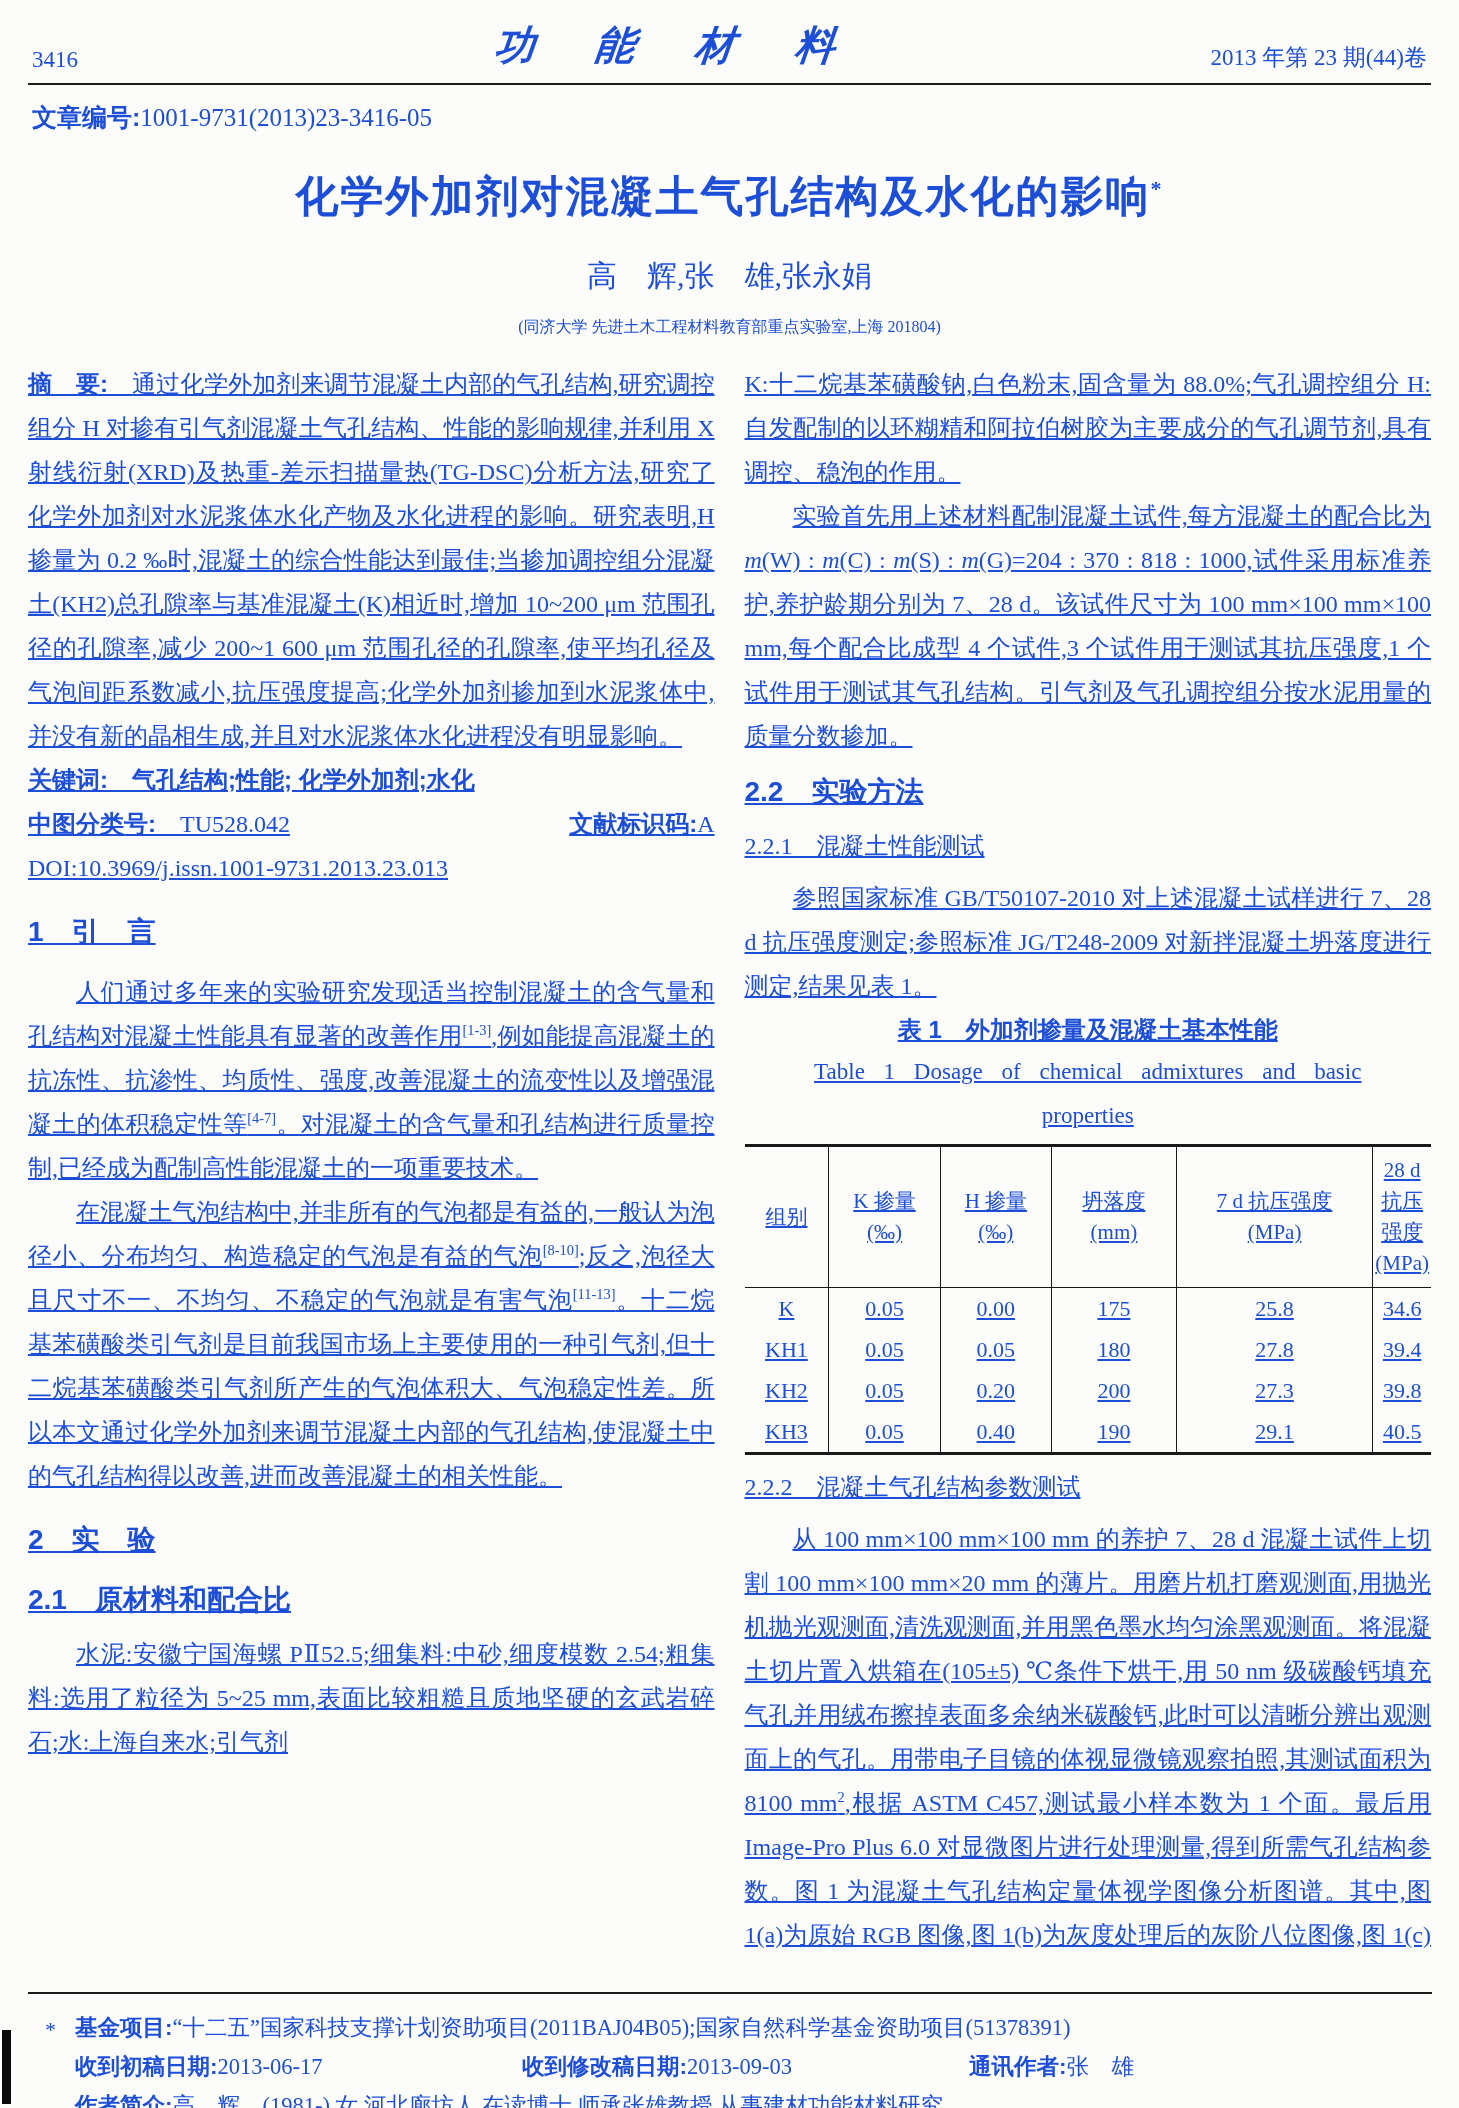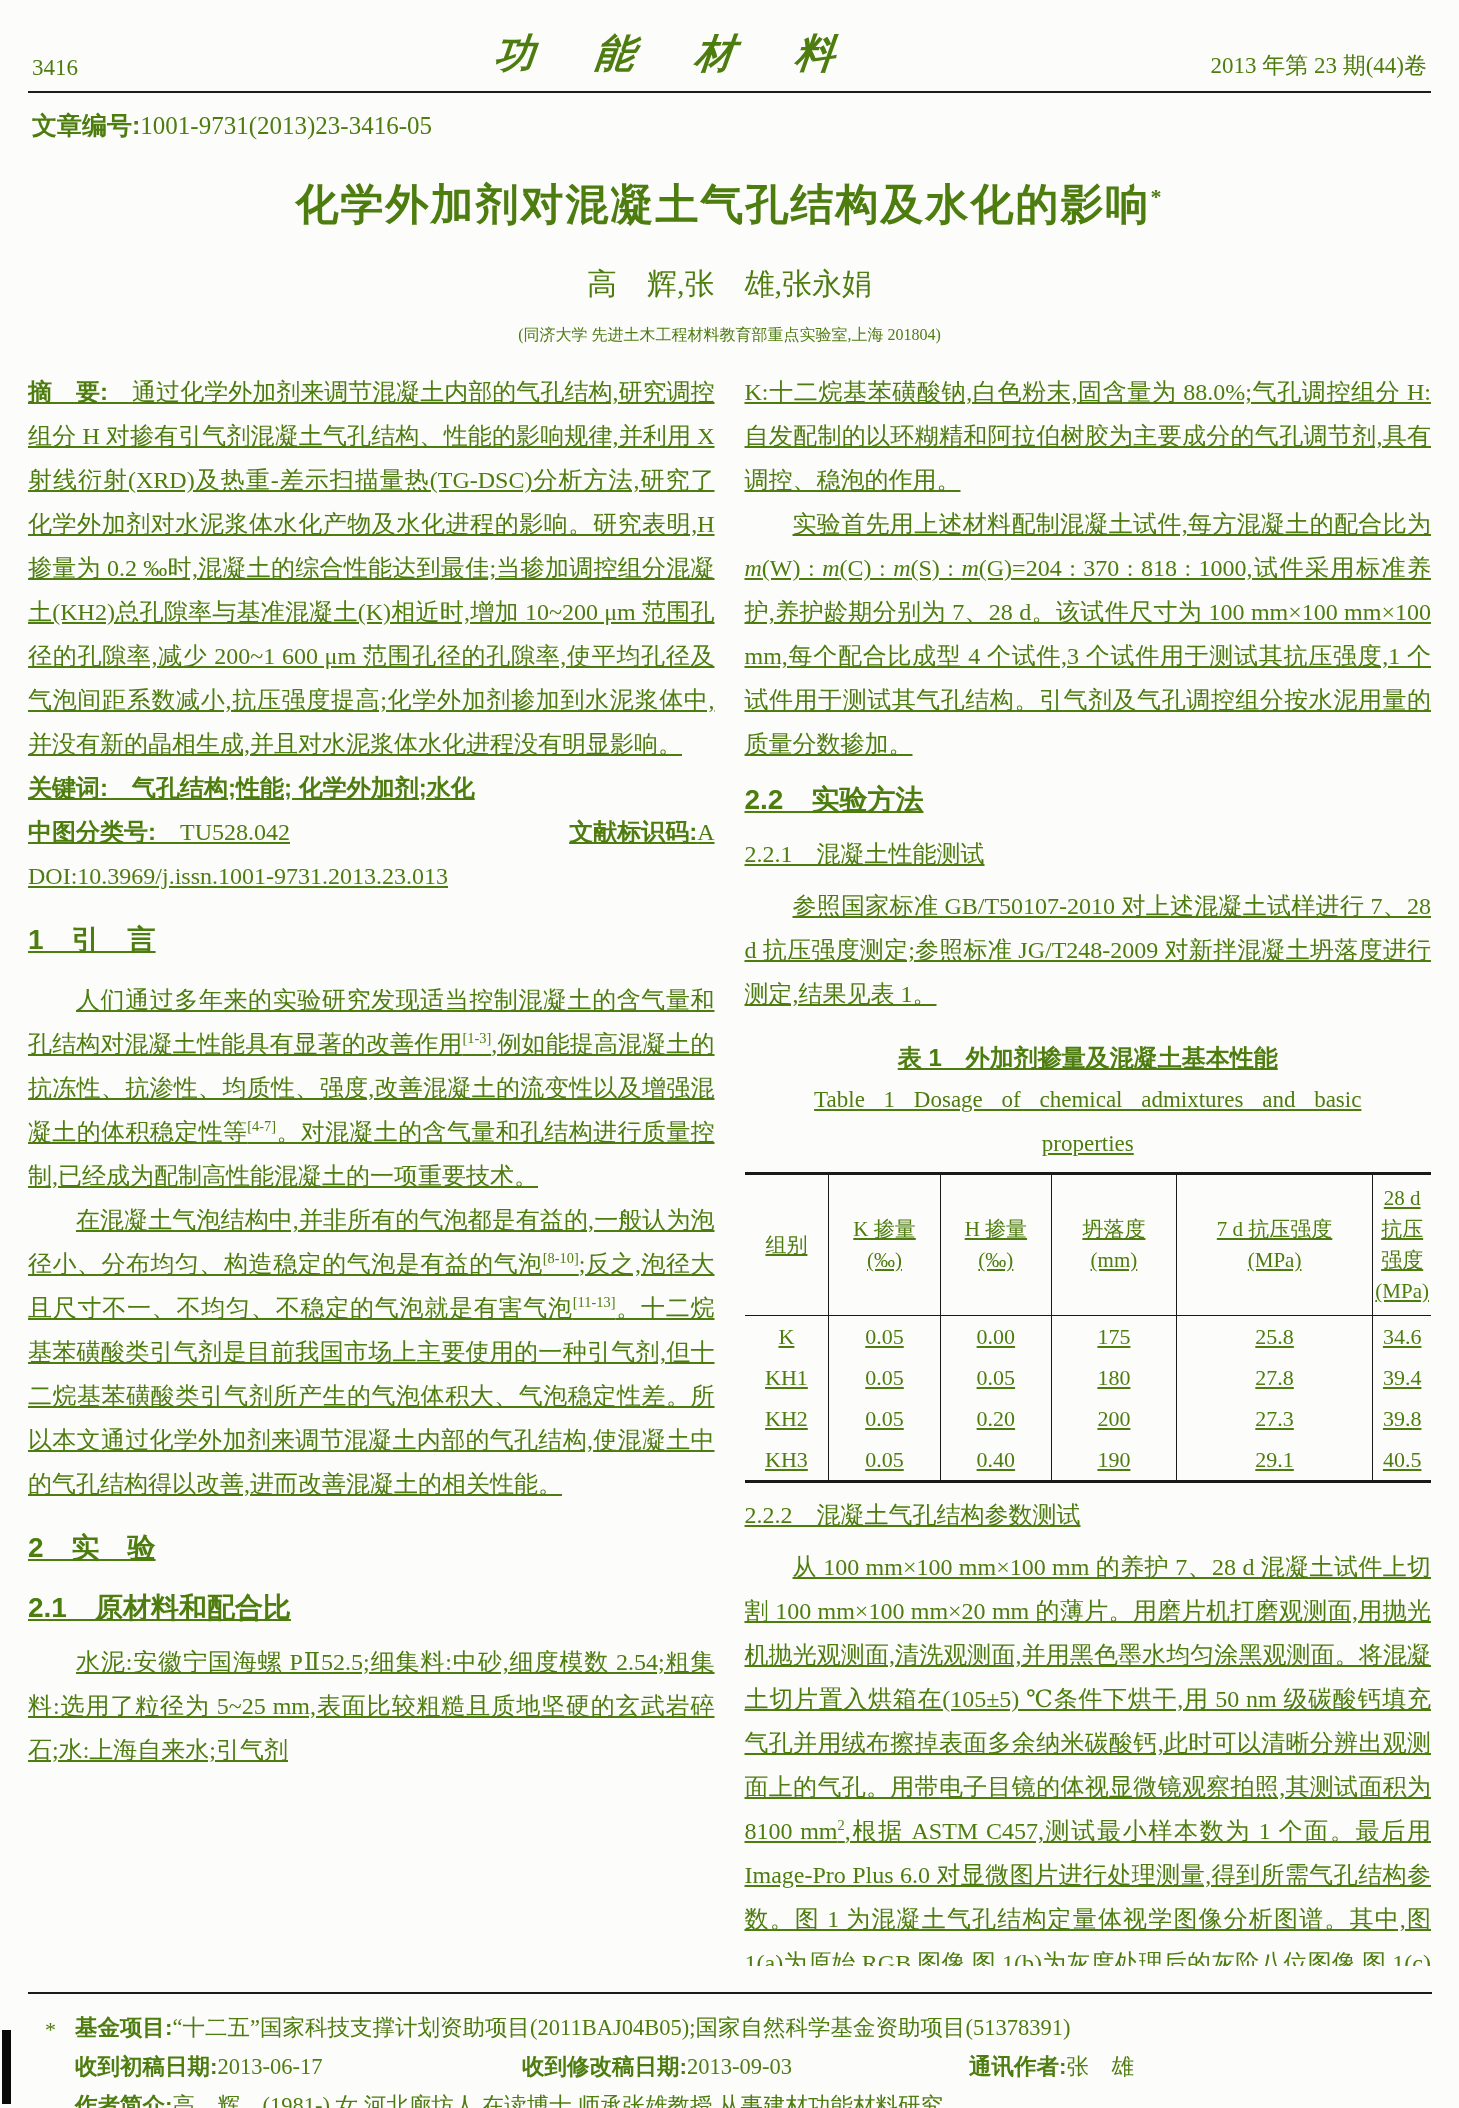--- a/index.html
+++ b/index.html
@@ -1,20 +1,20 @@
 <!DOCTYPE html>
 <html lang="zh"><head>
 <meta charset="utf-8">
 <style>
   * { margin:0; padding:0; box-sizing:border-box; }
   html,body { background:#e8e8e6; }
   body { width:1459px; font-family:"Liberation Serif","DejaVu Serif",serif; }
   .page {
     position:relative; width:1459px; height:2108px; overflow:hidden;
-    background:#fcfcfb; color:#4d7c0f; padding:20px 28px 0;
+    background:#fcfcfb; color:#1d4ed8; padding:12px 28px 0;
   }
   
   .hdr { display:flex; align-items:flex-end; justify-content:space-between;
          padding:6px 4px 10px; border-bottom:2px solid #1d1d1d; white-space:nowrap; }
   .hdr-page { font-size:23px; width:180px; }
   .journal { font-size:40px; font-weight:bold; font-style:italic;
              letter-spacing:10px; transform:skewX(-6deg); }
   .hdr-issue { font-size:23px; width:300px; text-align:right; }
   
   .artno { margin:16px 0 0 4px; font-size:25px; }
@@ -32,21 +32,21 @@
   .zh-label { font-family:"Liberation Sans","DejaVu Sans",sans-serif; font-weight:bold; }
   .kw-line { font-family:"Liberation Sans","DejaVu Sans",sans-serif; font-weight:bold; }
   .clc-line { display:flex; justify-content:space-between; }
   h2.sec { font-family:"Liberation Sans","DejaVu Sans",sans-serif; font-size:28px;
            font-weight:bold; margin:20px 0 16px; }
   h3.subsec { font-family:"Liberation Sans","DejaVu Sans",sans-serif; font-size:28px;
               font-weight:bold; margin:12px 0 10px; }
   h4.subsubsec { font-size:24px; font-weight:normal; margin:10px 0 8px; }
   
   .tbl-cap-zh { text-align:center; font-family:"Liberation Sans","DejaVu Sans",sans-serif;
-                font-weight:bold; font-size:24px; margin-top:22px; line-height:40px; }
+                font-weight:bold; font-size:24px; margin-top:2px; line-height:40px; }
   .tbl-cap-en { text-align:center; font-size:23px; line-height:44px; }
   .tbl-cap-en .l1 { word-spacing:13px; }
   table.t1 { width:100%; border-collapse:collapse; margin-top:6px;
              border-top:3px solid #1a1a1a; border-bottom:3px solid #1a1a1a; }
   table.t1 td { text-align:center; border-right:1.3px solid #1a1a1a; padding:0 2px; }
   table.t1 td:last-child { border-right:none; }
   table.t1 thead td { font-size:21px; line-height:31px; border-bottom:1.6px solid #1a1a1a;
                       vertical-align:middle; padding:8px 2px; }
   table.t1 tbody td { font-size:22px; line-height:41px; }
   table.t1 td:nth-child(1){width:88px;} table.t1 td:nth-child(2){width:118px;}

